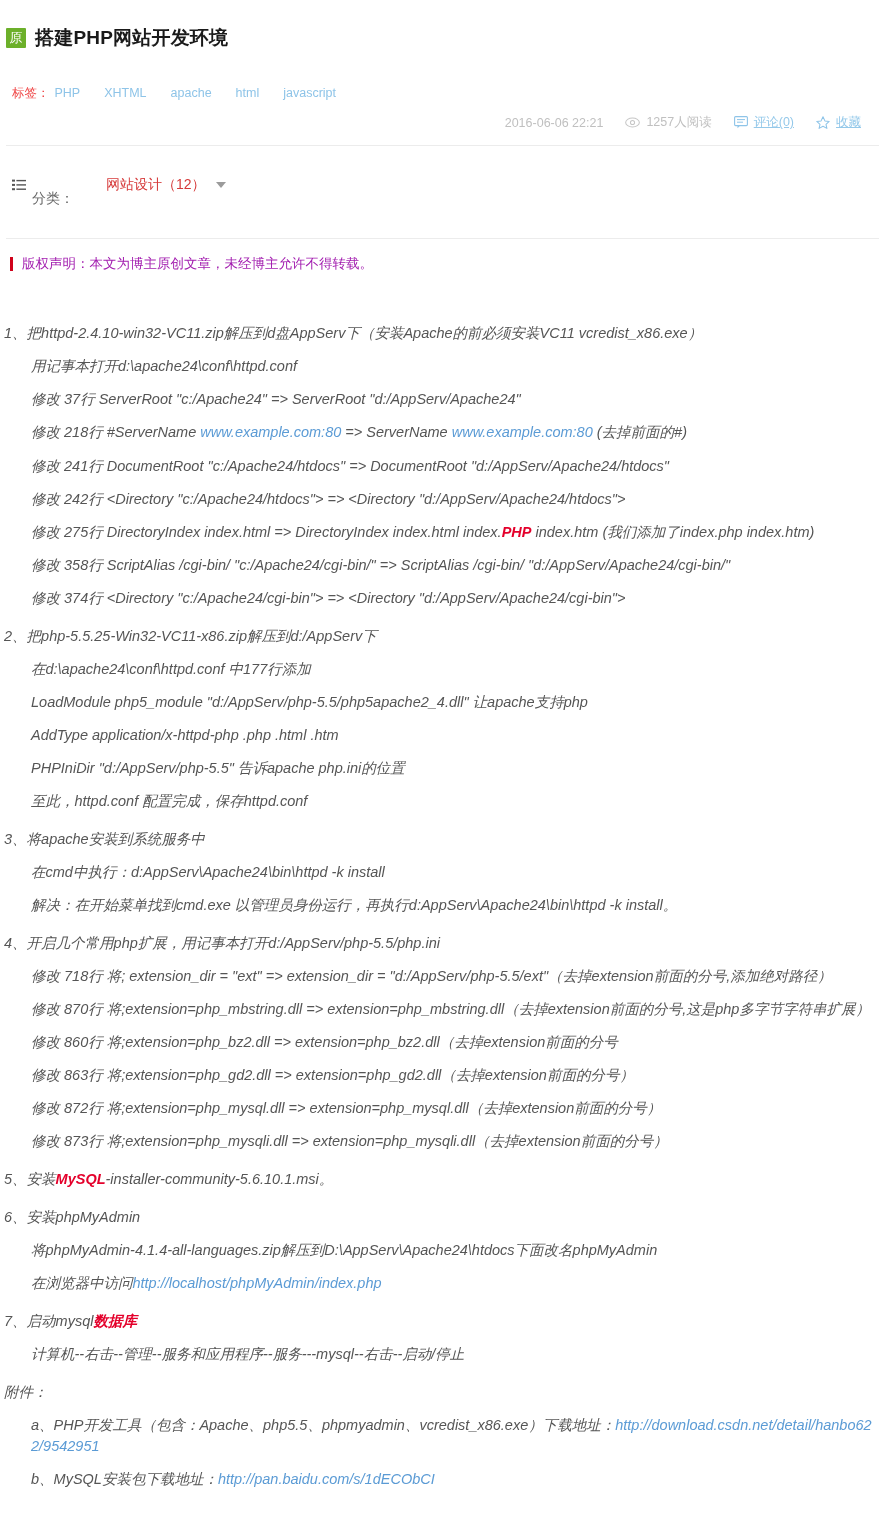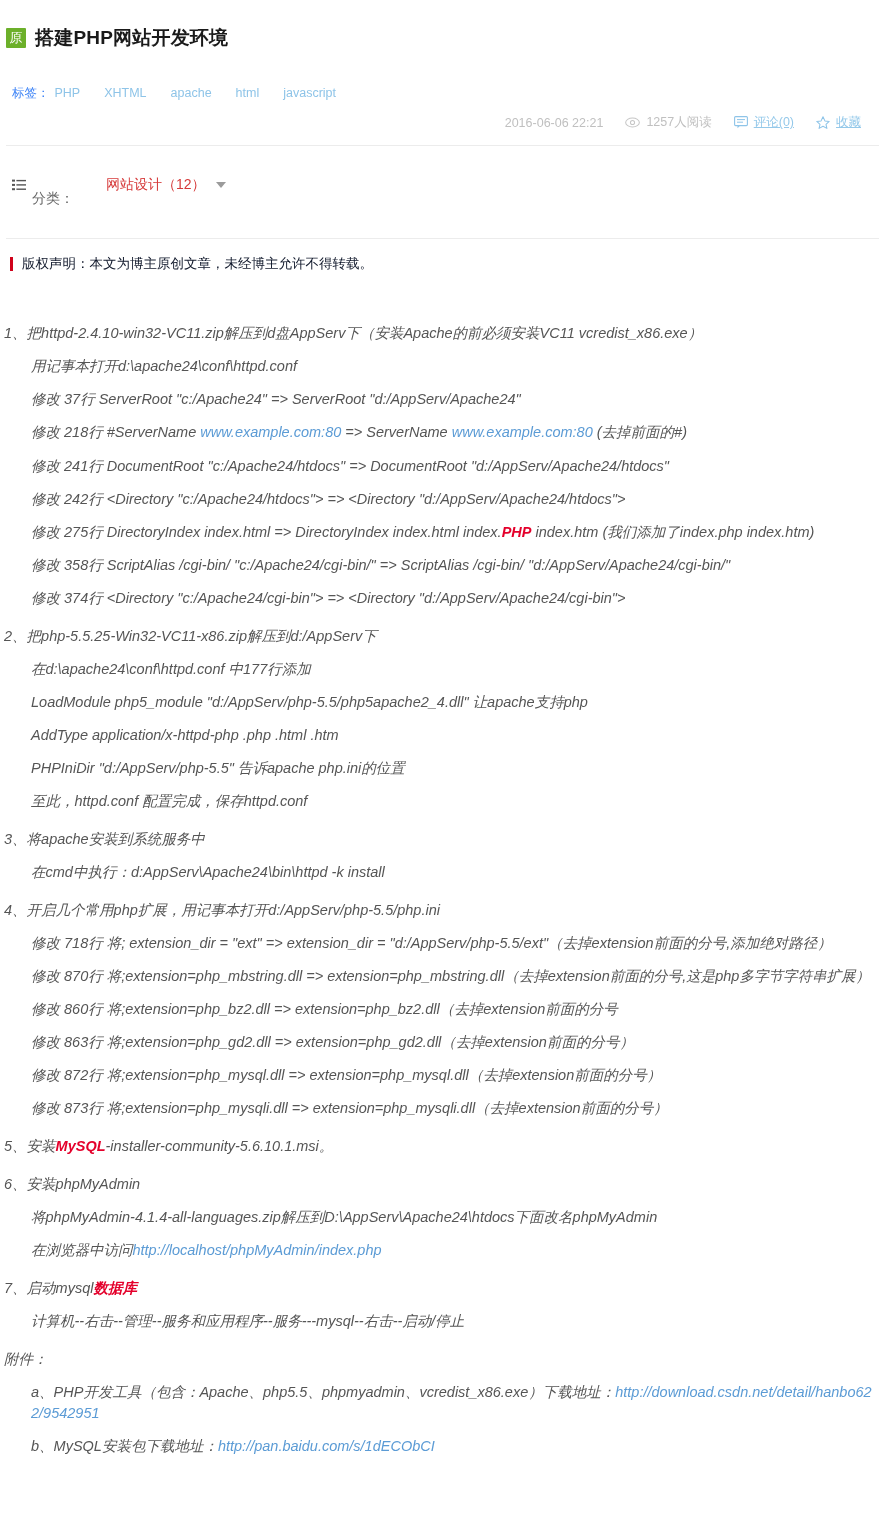--- a/index.html
+++ b/index.html
@@ -47,21 +47,21 @@
     color: #1a1a1a;
     letter-spacing: .2px;
   }
 
   .tags-row {
     margin-top: 22px;
     font-size: 12.5px;
     color: #b3b3b3;
     padding-left: 6px;
   }
-  .tags-row .tag-label { color: #3b82f6; }
+  .tags-row .tag-label { color: #ef4444; }
   .tags-row .tag {
     color: #8ec4e8;
     text-decoration: none;
     margin-left: 24px;
   }
   .tags-row .tag:first-of-type { margin-left: 5px; }
 
   .meta-row {
     margin-top: 12px;
     display: flex;
@@ -116,21 +116,21 @@
     border-top: 6px solid #9b9b9b;
     vertical-align: middle;
   }
 
   
   .copyright {
     display: flex;
     align-items: center;
     margin: 16px 0 0 4px;
     font-size: 13.5px;
-    color: #0f172a;
+    color: #a21caf;
   }
   .copyright-bar {
     display: inline-block;
     width: 3px;
     height: 14px;
     background: #d0021b;
     margin-right: 9px;
     flex: 0 0 auto;
   }
 
@@ -268,20 +268,21 @@
     <div class="sub">在d:\apache24\conf\httpd.conf 中177行添加</div>
     <div class="sub">LoadModule php5_module "d:/AppServ/php-5.5/php5apache2_4.dll" 让apache支持php</div>
     <div class="sub">AddType application/x-httpd-php .php .html .htm</div>
     <div class="sub">PHPIniDir "d:/AppServ/php-5.5"  告诉apache php.ini的位置</div>
     <div class="sub">至此，httpd.conf 配置完成，保存httpd.conf</div>
   </div>
 
   <div class="step">
     <div class="step-title">3、将apache安装到系统服务中</div>
     <div class="sub">在cmd中执行：d:AppServ\Apache24\bin\httpd -k install</div>
+    <div class="sub">解决：在开始菜单找到cmd.exe 以管理员身份运行，再执行d:AppServ\Apache24\bin\httpd -k install。</div>
   </div>
 
   <div class="step">
     <div class="step-title">4、开启几个常用php扩展，用记事本打开d:/AppServ/php-5.5/php.ini</div>
     <div class="sub">修改 718行 将; extension_dir = "ext" =&gt; extension_dir = "d:/AppServ/php-5.5/ext"（去掉extension前面的分号,添加绝对路径）</div>
     <div class="sub">修改 870行 将;extension=php_mbstring.dll =&gt; extension=php_mbstring.dll（去掉extension前面的分号,这是php多字节字符串扩展）</div>
     <div class="sub">修改 860行 将;extension=php_bz2.dll =&gt; extension=php_bz2.dll（去掉extension前面的分号</div>
     <div class="sub">修改 863行 将;extension=php_gd2.dll =&gt; extension=php_gd2.dll（去掉extension前面的分号）</div>
     <div class="sub">修改 872行 将;extension=php_mysql.dll =&gt; extension=php_mysql.dll（去掉extension前面的分号）</div>
     <div class="sub">修改 873行 将;extension=php_mysqli.dll =&gt; extension=php_mysqli.dll（去掉extension前面的分号）</div>

